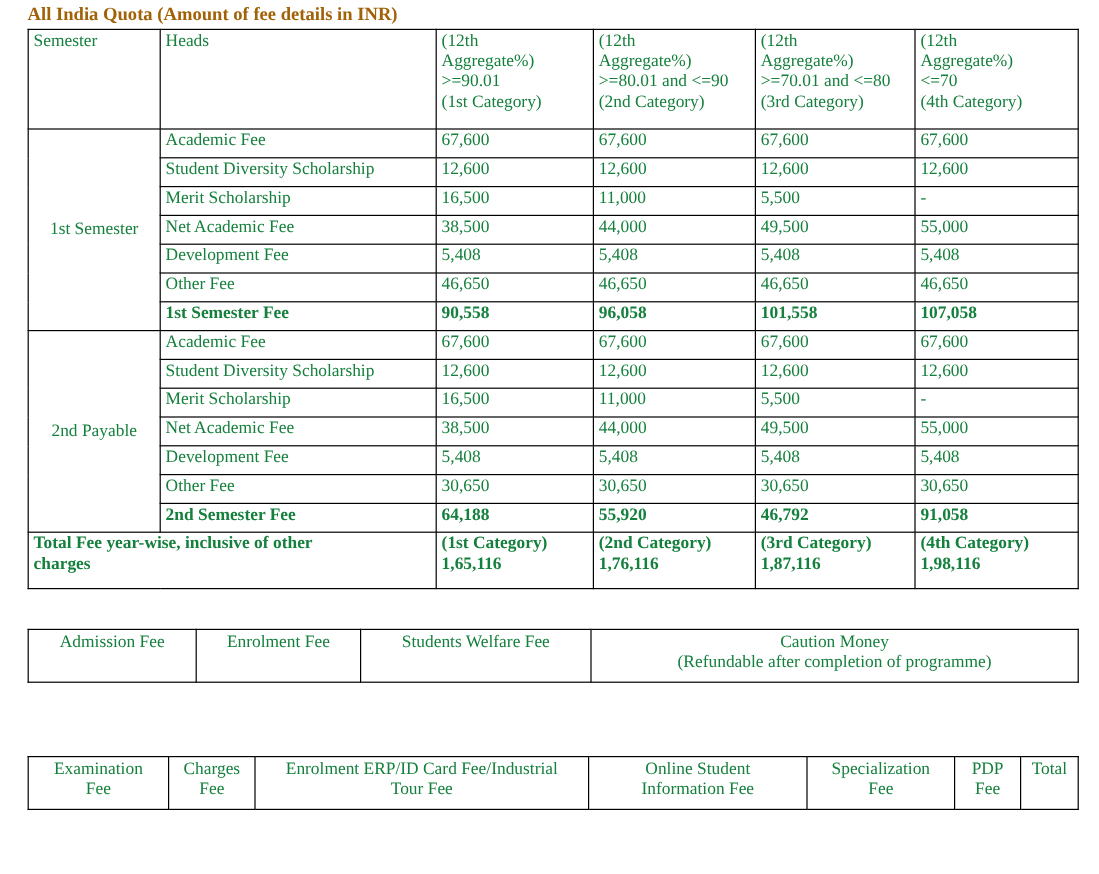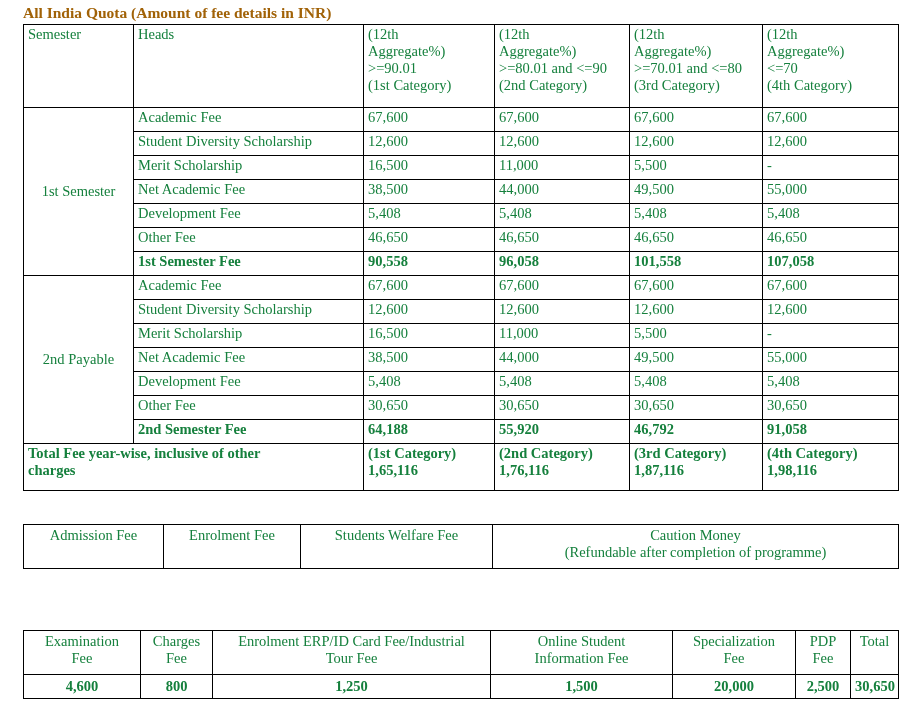--- a/index.html
+++ b/index.html
@@ -344,25 +344,16 @@
         <td class="head">
           <span class="nowrap-line">Specialization</span>
           <span class="nowrap-line">Fee</span>
         </td>
         <td class="head">
           <span class="nowrap-line">PDP</span>
           <span class="nowrap-line">Fee</span>
         </td>
         <td class="head">Total</td>
       </tr>
-      <tr>
-        <td class="val">4,600</td>
-        <td class="val">800</td>
-        <td class="val">1,250</td>
-        <td class="val">1,500</td>
-        <td class="val">20,000</td>
-        <td class="val">2,500</td>
-        <td class="val">30,650</td>
-      </tr>
     </tbody>
   </table>
 
 </div>
 
 </body></html>

